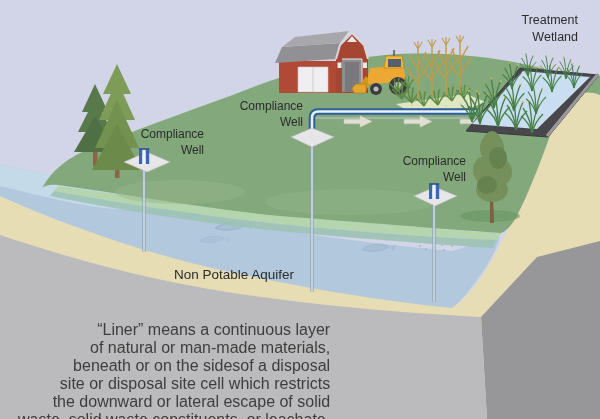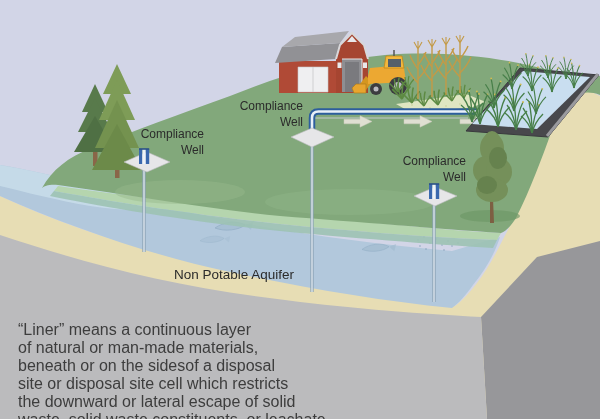--- a/index.html
+++ b/index.html
@@ -4,21 +4,21 @@
 <style>
   html,body{margin:0;padding:0;background:#d2d5e7;}
   .stage{
     position:relative;width:600px;height:419px;overflow:hidden;
     background:#d2d5e7;
     font-family:"Liberation Sans", sans-serif;
   }
   .stage svg{position:absolute;left:0;top:0;}
   .lbl{
     position:absolute;color:#2b2b2b;font-size:12px;line-height:16px;
-    white-space:pre-wrap;z-index:5;
+    white-space:pre-wrap;z-index:5;text-align:right;
   }
   .lbl.right{text-align:right;}
   #lbl-treatment{right:22px;top:12px;font-size:12.5px;line-height:17px;}
   #lbl-collection{right:297px;top:98px;}
   #lbl-comp-left{right:396px;top:126px;}
   #lbl-comp-right{right:134px;top:153px;}
   #lbl-aquifer{left:174px;top:267px;font-size:13.5px;}
   #lbl-clay{left:341px;top:373px;font-size:13.5px;}
   #lbl-liner-def{
     left:18px;top:321px;font-size:16px;line-height:18px;color:#3d3d3d;
@@ -253,20 +253,22 @@
   </g>
   <g>
     <polygon points="414,196 435,187 457,196 435,206" fill="#e6e6e8" stroke="#bcbcc0" stroke-width="0.6"></polygon>
     <rect x="429" y="184" width="3.4" height="15" fill="#3a68ae"></rect>
     <rect x="432.4" y="184" width="3.4" height="15" fill="#eef3f8"></rect>
     <rect x="435.8" y="184" width="3.4" height="15" fill="#3a68ae"></rect>
     <rect x="429" y="183.2" width="10.2" height="1.6" fill="#2c5288"></rect>
   </g>
 </svg>
 
+<div class="lbl right" id="lbl-treatment">Treatment
+Wetland</div>
 <div class="lbl right" id="lbl-collection">Compliance
 Well</div>
 <div class="lbl right" id="lbl-comp-left">Compliance
 Well</div>
 <div class="lbl right" id="lbl-comp-right">Compliance
 Well</div>
 <div class="lbl" id="lbl-aquifer">Non Potable Aquifer</div>
 <div class="lbl" id="lbl-liner-def">“Liner” means a continuous layer
 of natural or man-made materials,
 beneath or on the sidesof a disposal

